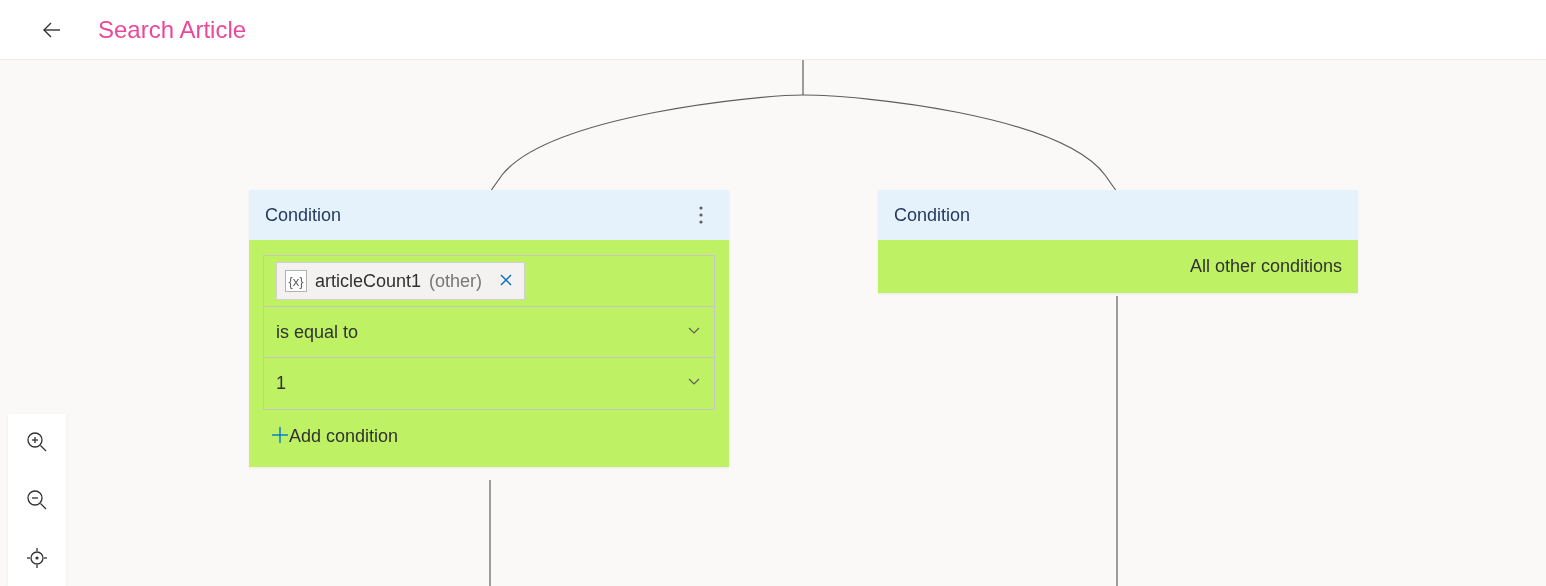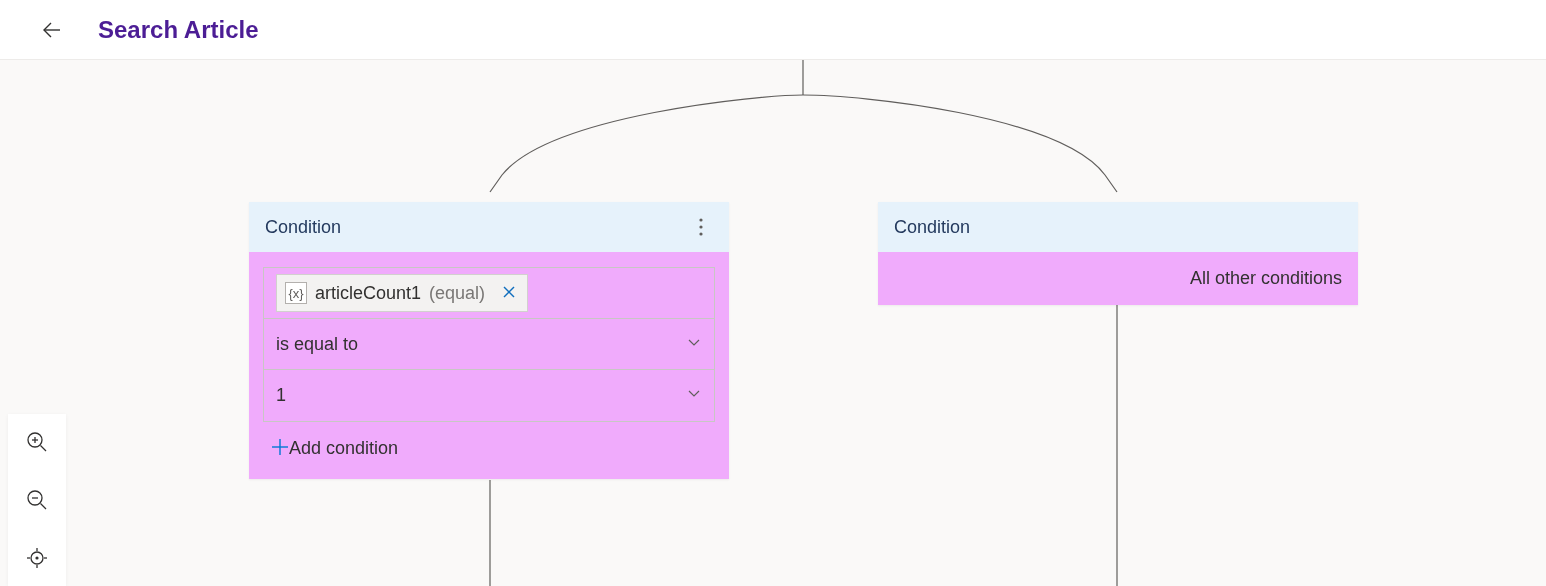--- a/index.html
+++ b/index.html
@@ -22,44 +22,43 @@
       gap: 30px;
     }
     .back-btn {
       width: 32px; height: 32px;
       display: flex; align-items: center; justify-content: center;
       cursor: pointer;
       color: #323130;
     }
     .page-title {
       font-size: 24px;
-      font-weight: 700;
-      color: #4c1d95;
+      font-weight: 400;
+      color: #ec4899;
     }
 
     
     .canvas {
       position: relative;
       width: 100%;
       height: calc(100% - 60px);
     }
 
     
     .connectors {
       position: absolute;
       inset: 0;
       pointer-events: none;
     }
 
     
     .card {
       position: absolute;
-      background: #f0abfc;
+      background: #bef264;
       box-shadow: 0 1px 2px rgba(0,0,0,0.06);
-      margin-top: 12px;
     }
     .card-header {
       background: #e6f2fb;
       height: 50px;
       display: flex;
       align-items: center;
       padding: 0 14px 0 16px;
       font-size: 18px;
       color: #243a5e;
       justify-content: space-between;
@@ -192,21 +191,21 @@
         </svg>
       </div>
     </div>
 
     <div class="cond-row-group">
 
       <div class="cond-row">
         <div class="var-chip-wrap">
           <span class="var-chip-icon">{x}</span>
           <span class="var-name">articleCount1</span>
-          <span class="var-type">(equal)</span>
+          <span class="var-type">(other)</span>
           <span class="remove-x">
             <svg width="12" height="12" viewBox="0 0 12 12" stroke="currentColor" stroke-width="1.4">
               <line x1="1" y1="1" x2="11" y2="11"></line>
               <line x1="11" y1="1" x2="1" y2="11"></line>
             </svg>
           </span>
         </div>
       </div>
 
       <div class="cond-row">

